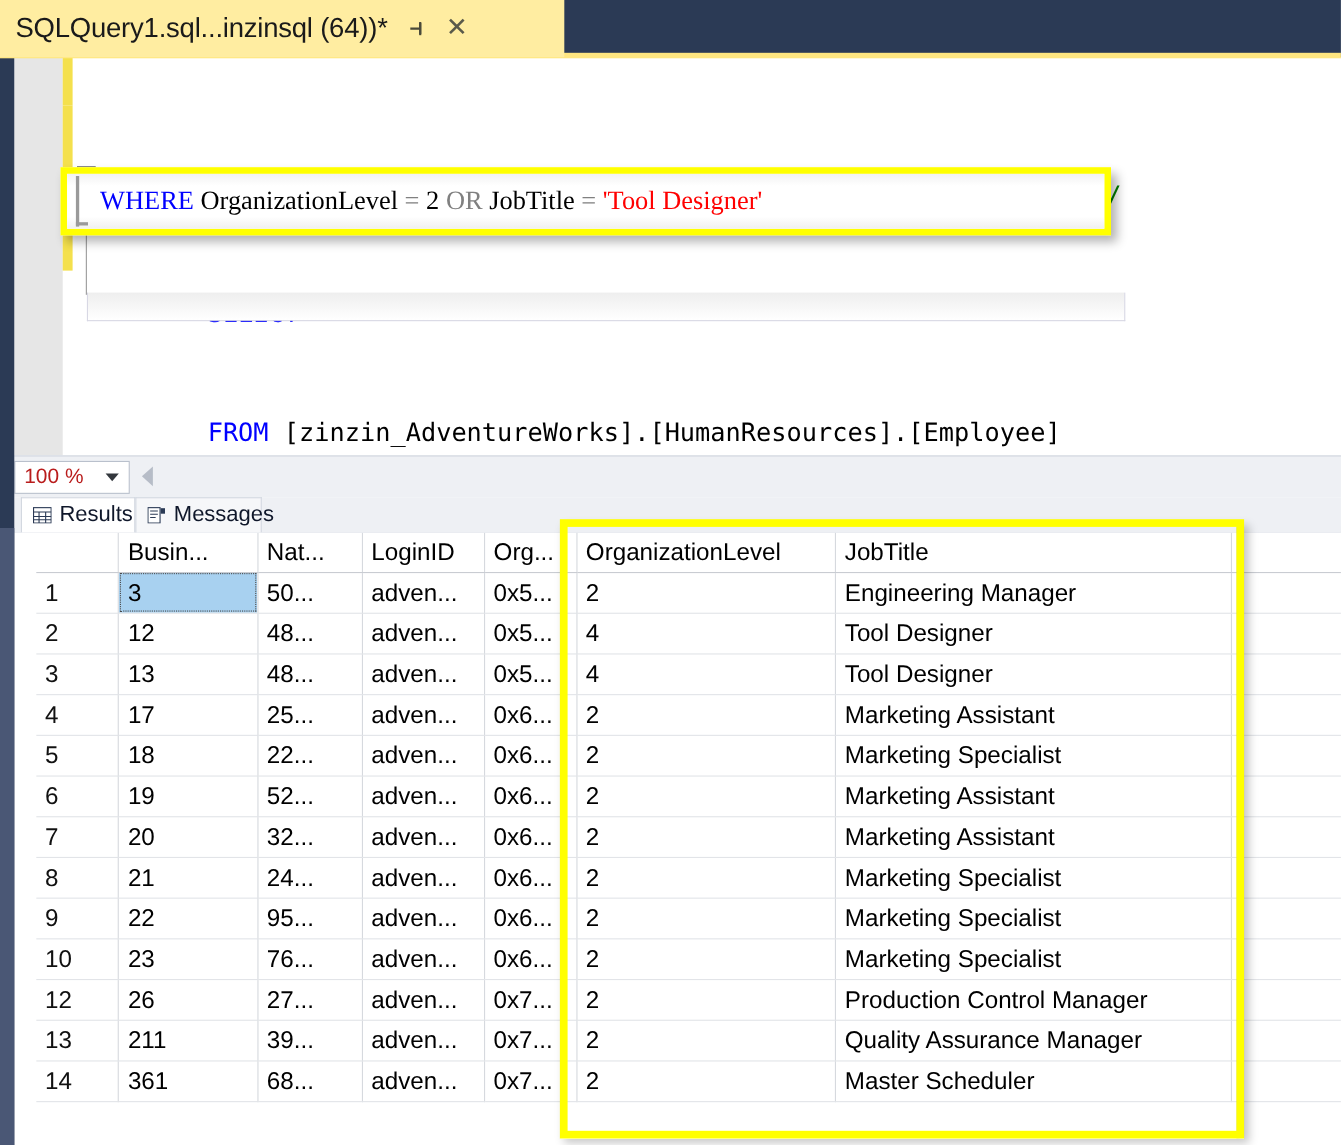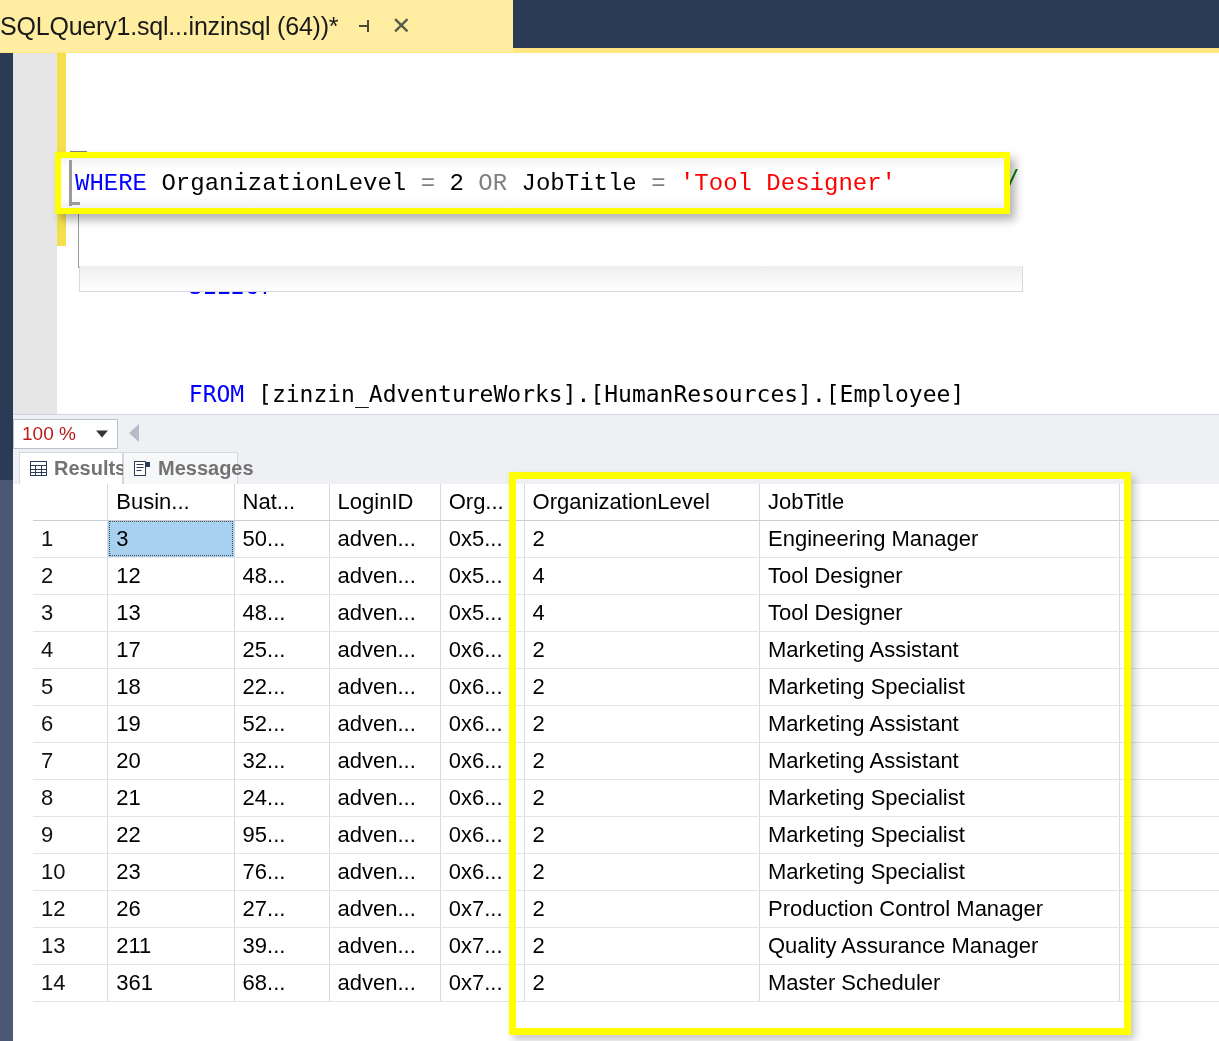--- a/index.html
+++ b/index.html
@@ -52,20 +52,21 @@
     z-index: 51;
   }
   .doc-tab {
     position: absolute;
     left: 0; top: 0;
     height: 52px;
     width: 513px;
     background: #ffeda1;
     display: flex;
     align-items: center;
+    padding-left: 14px;
     z-index: 52;
   }
   .doc-tab-title {
     font-size: 25px;
     color: #1a1a1a;
     font-family: "Liberation Sans", sans-serif;
     letter-spacing: -0.2px;
     white-space: nowrap;
   }
   .tab-icon {
@@ -169,24 +170,24 @@
   }
   .where-inner {
     position: absolute;
     left: 0; top: 0;
     width: 100%; height: 100%;
     background: linear-gradient(to bottom, #f2f2f2 0%, #ffffff 22%, #ffffff 78%, #f0f0f0 100%);
     display: flex;
     align-items: center;
   }
   .where-text {
-    font-family: Liberation Mono, monospace;
+    font-family: Liberation Serif, serif;
     font-size: 24px;
     white-space: pre;
-    padding-left: 14px;
+    padding-left: 30px;
     letter-spacing: 0px;
   }
   .where-guide {
     position: absolute;
     left: 8px; top: 2px;
     width: 3px; height: 46px;
     background: #9a9a9a;
     z-index: 2;
   }
   .where-guide-foot {
@@ -256,25 +257,24 @@
     background: #eef0f4;
     z-index: 20;
   }
   .rtab {
     position: absolute;
     top: 0; height: 32px;
     display: flex;
     align-items: center;
     padding: 0 10px;
     font-size: 20px;
-    color: #737373;
+    color: #0f172a;
     background: #f6f7f9;
     border: 1px solid #d3d8e0;
     border-bottom: none;
-    font-weight: bold;
   }
   .rtab.active { background: #ffffff; }
   .rtab .ricon { margin-right: 7px; display: inline-flex; }
   .rtab-results  { left: 6px;   width: 104px; }
   .rtab-messages { left: 110px; width: 115px; }
 
   
   .grid {
     position: absolute;
     left: 13px; top: 484px;

